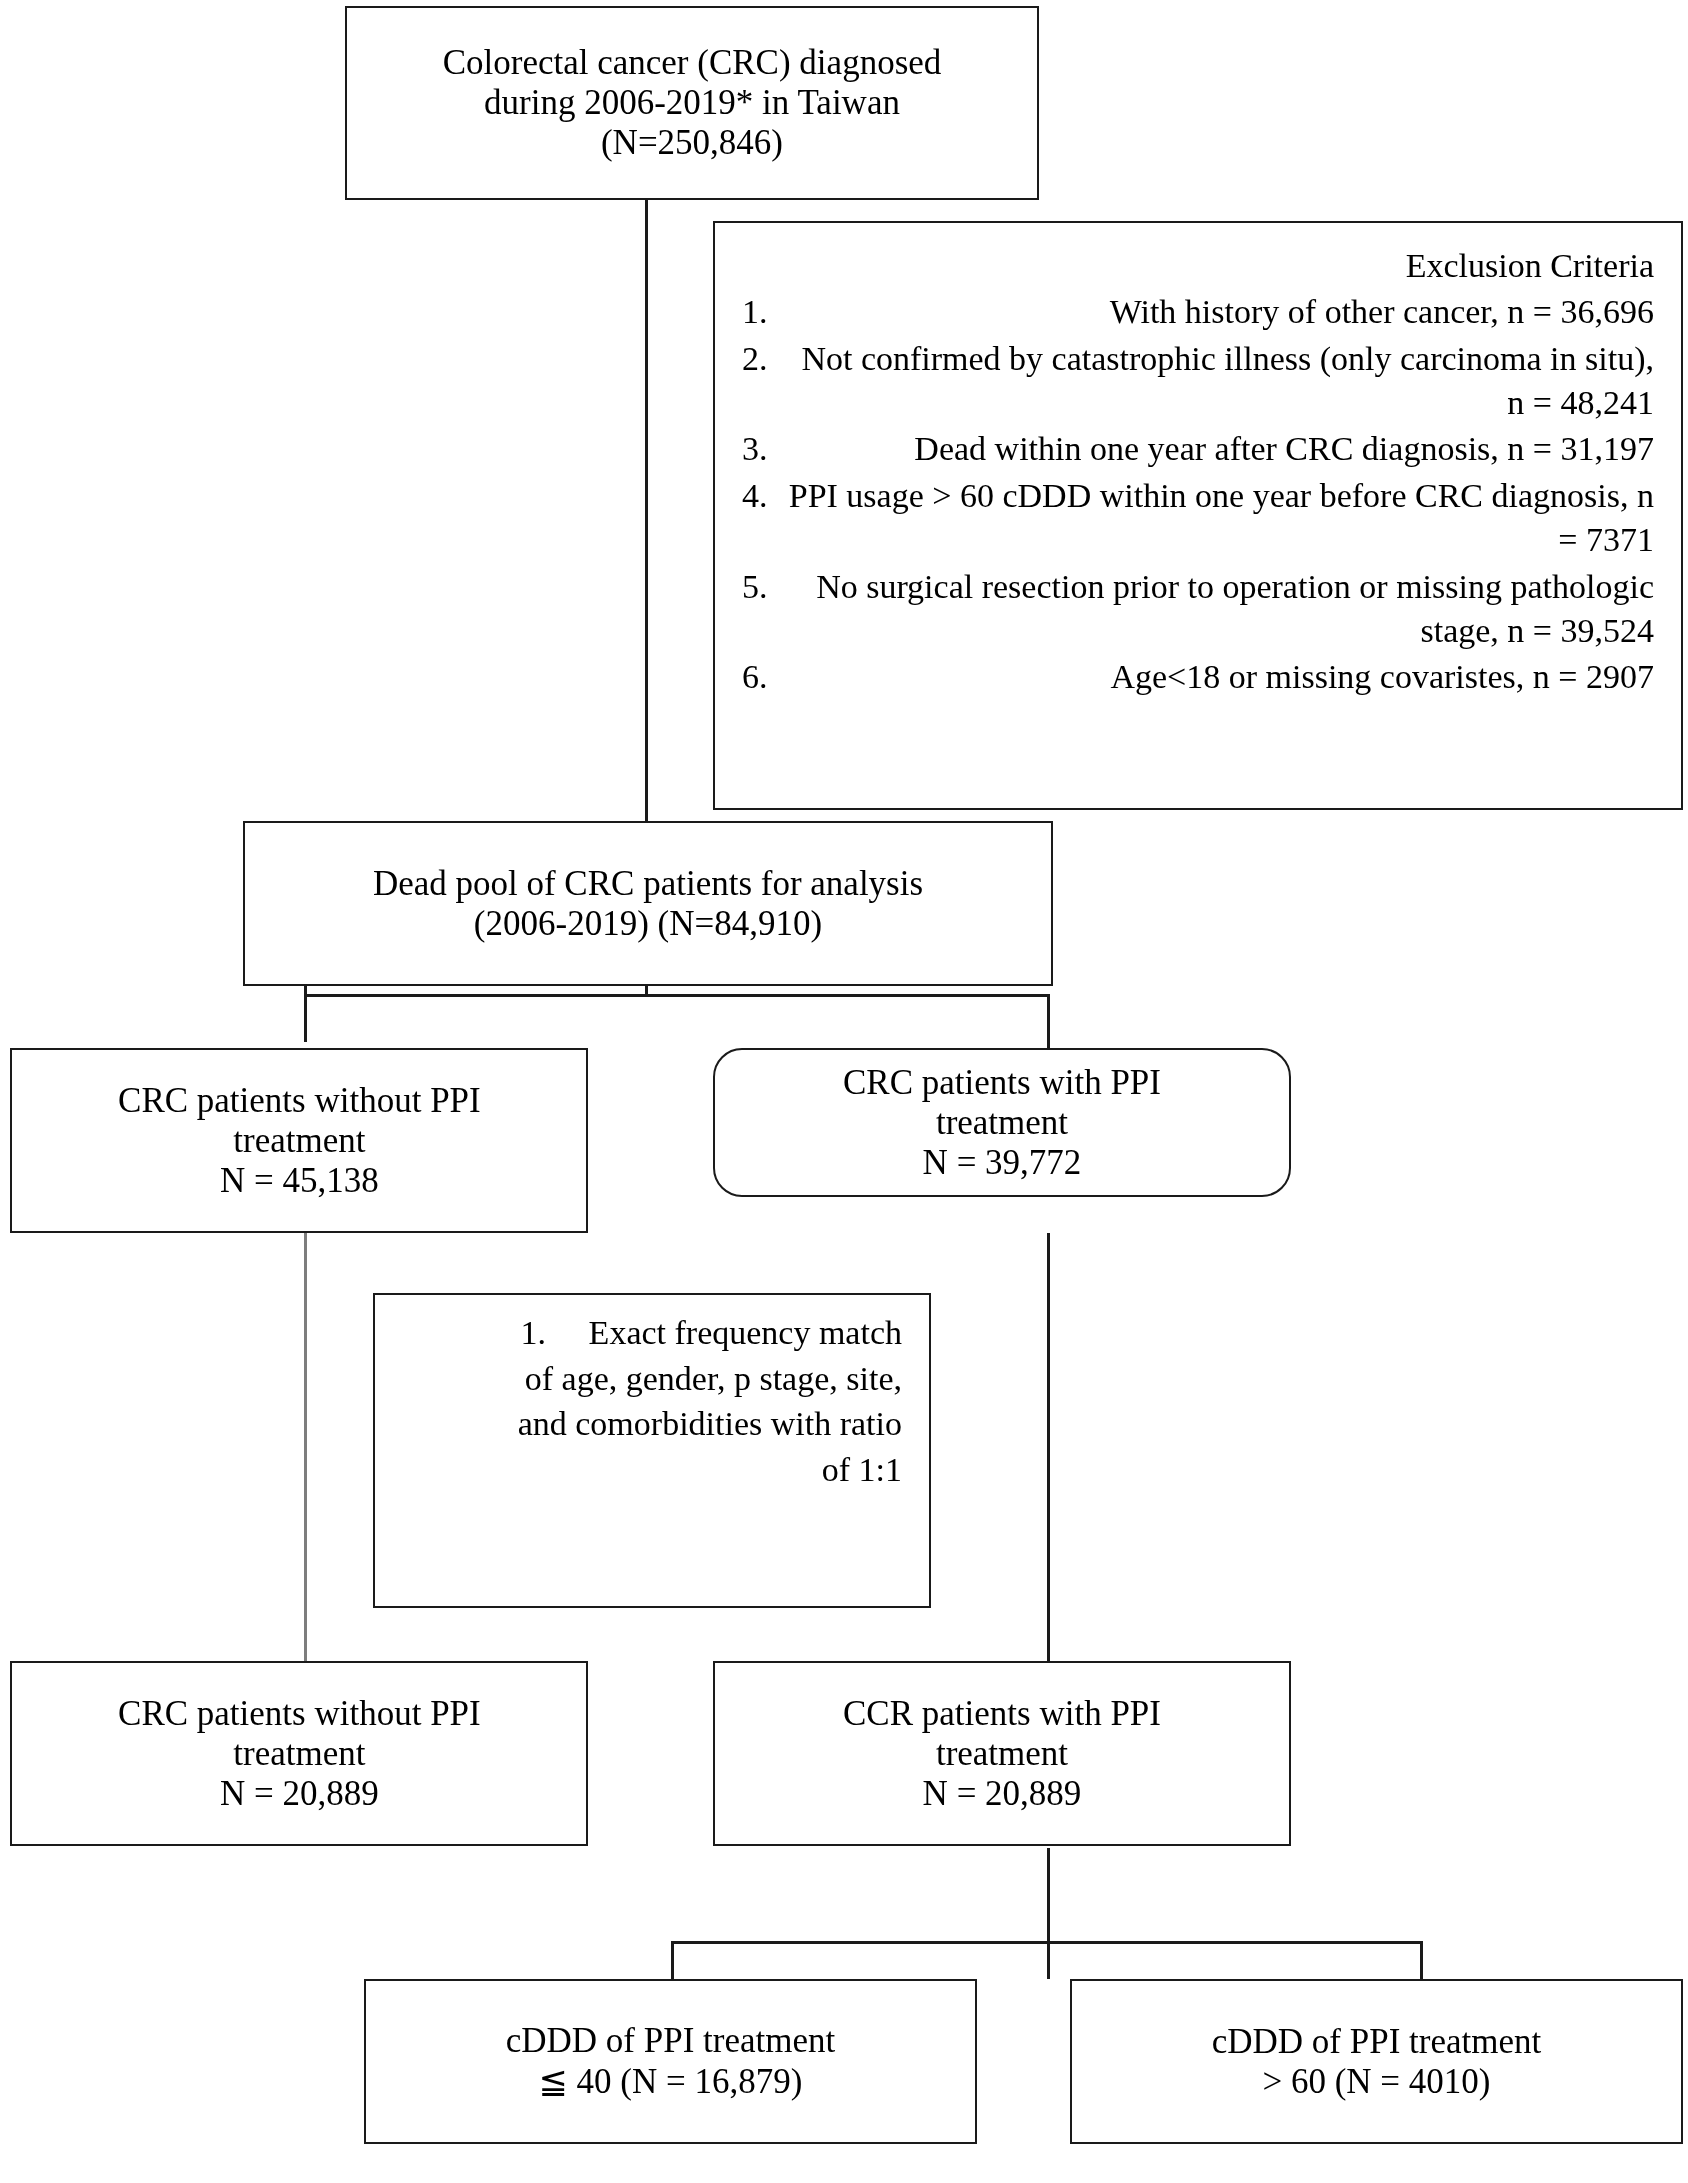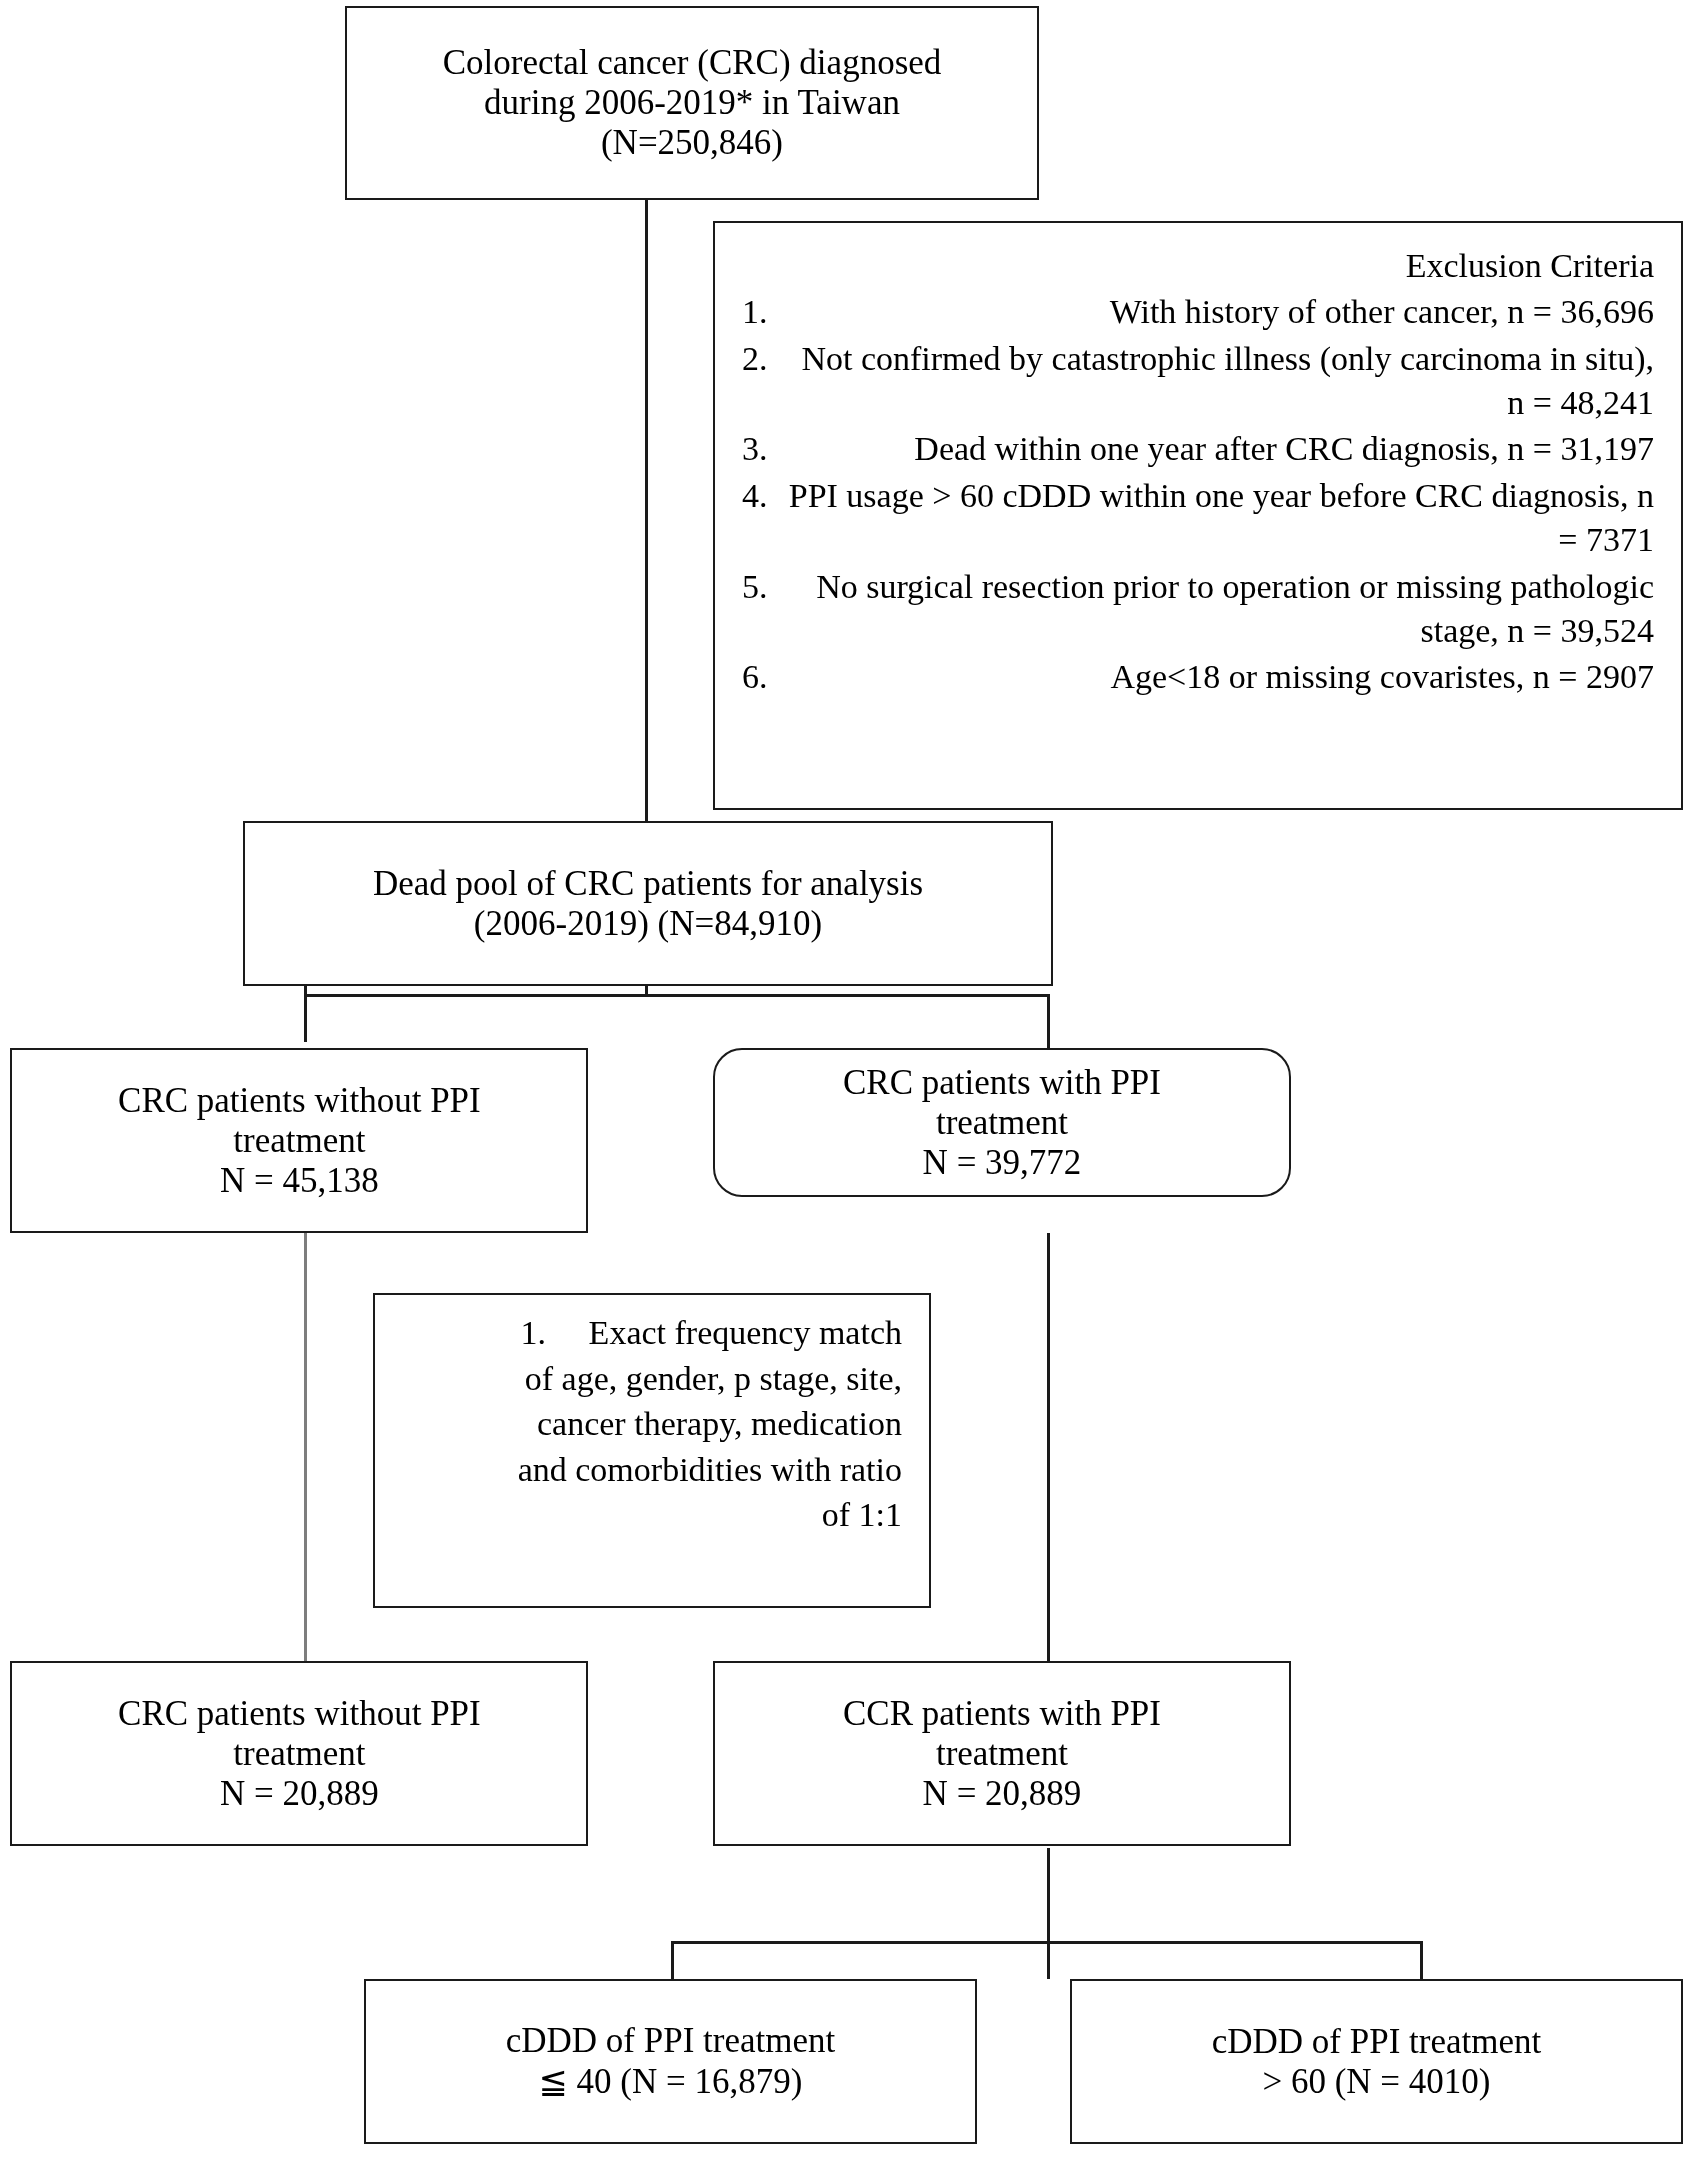--- a/index.html
+++ b/index.html
@@ -147,21 +147,20 @@
       <div class="tline">CRC patients with PPI</div>
       <div class="tline">treatment</div>
       <div class="tline">N = 39,772</div>
     </div>
   </div>
 
   <div class="box left" style="left:373px; top:1293px; width:558px; height:315px; justify-content:flex-start;">
     <div class="inner-pad" style="padding-top:15px; padding-left:22px; ">
       <div class="match-item nowrapline"><span>1.</span>&nbsp;&nbsp;&nbsp;&nbsp;&nbsp;<span>Exact frequency match</span></div>
       <div class="match-item">of age, gender, p stage, site,</div>
-      <div class="match-item">cancer therapy, medication</div>
       <div class="match-item">and comorbidities with ratio</div>
       <div class="match-item">of 1:1</div>
     </div>
   </div>
 
   <div class="box center" style="left:10.4px; top:1661px; width:578px; height:185px;">
     <div class="inner-pad">
       <div class="tline">CRC patients without PPI</div>
       <div class="tline">treatment</div>
       <div class="tline">N = 20,889</div>

